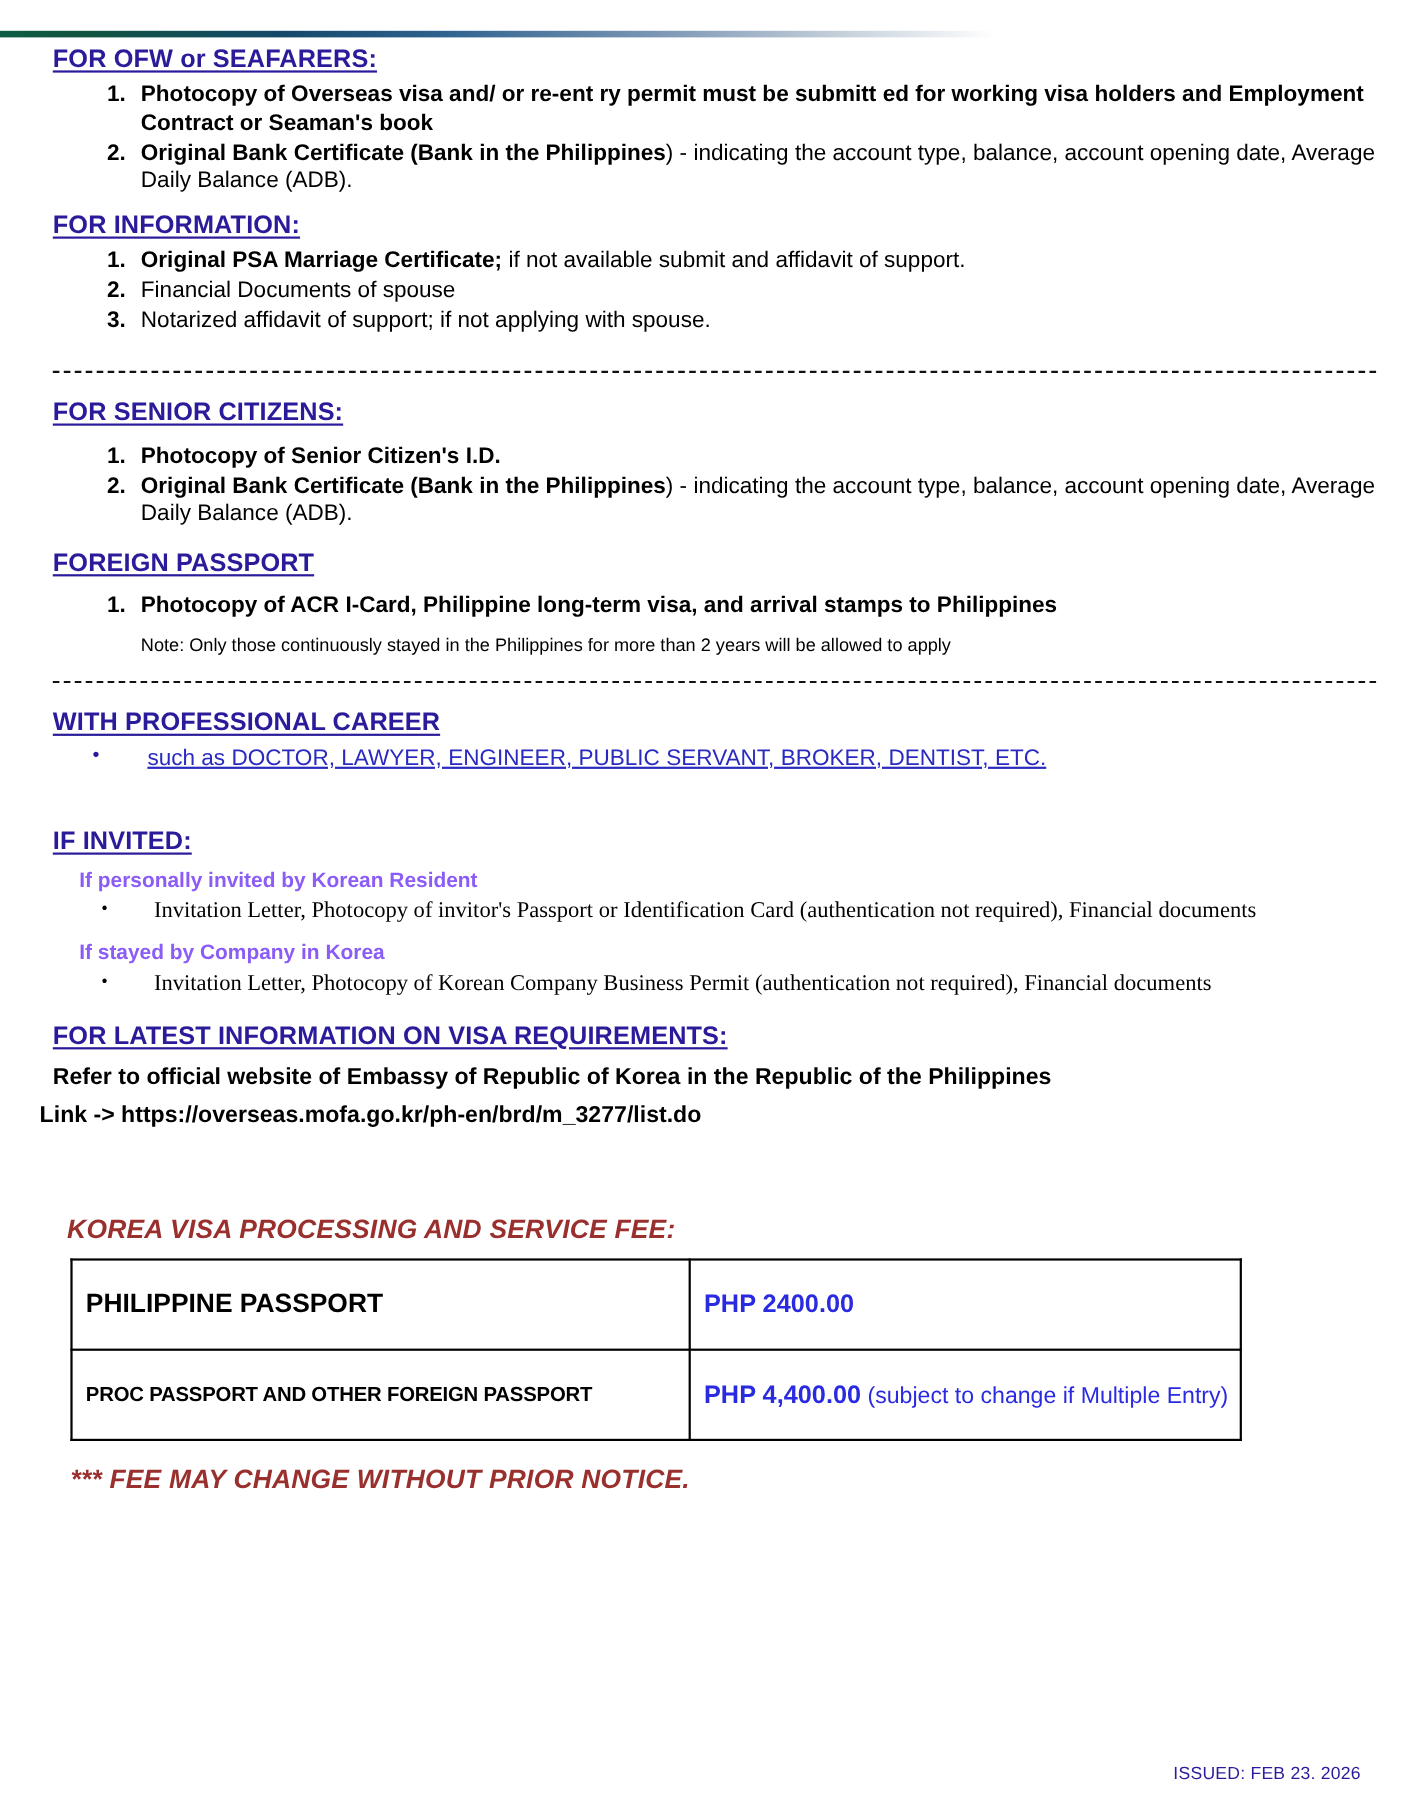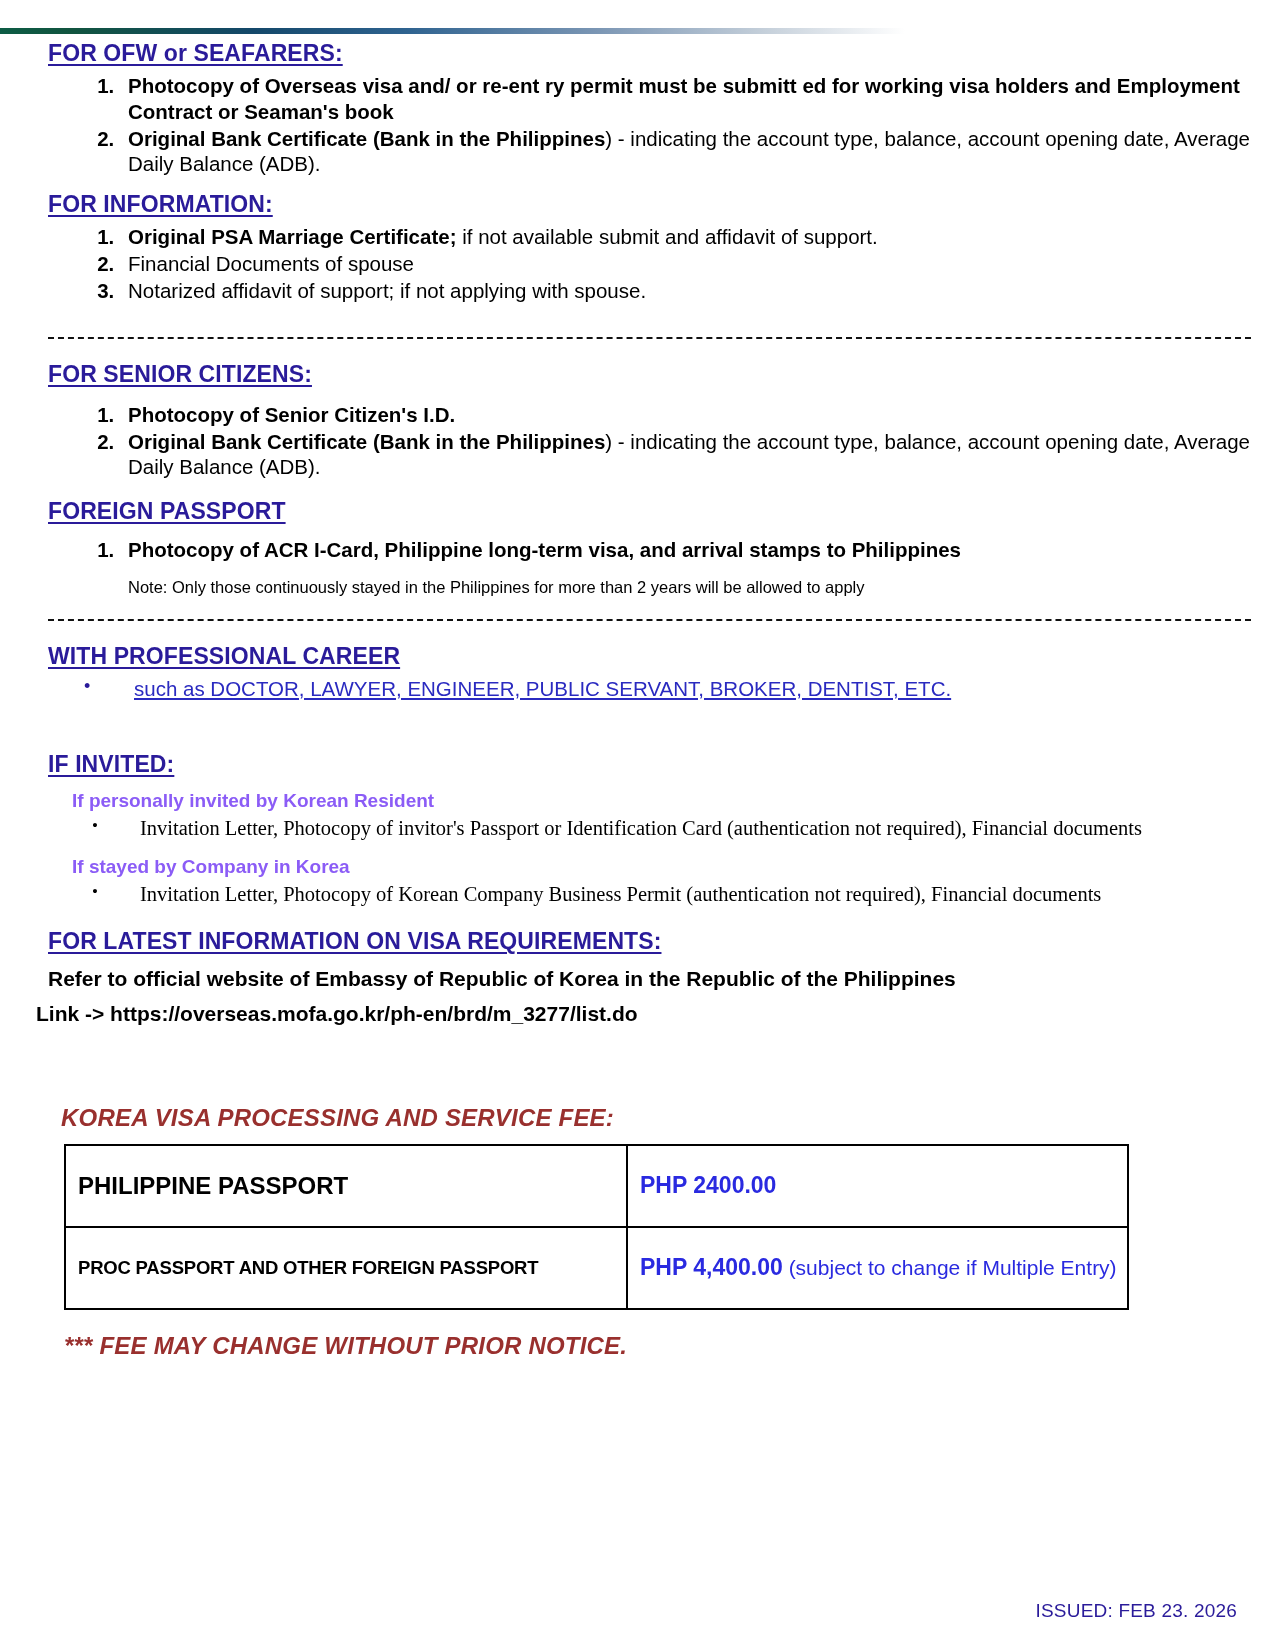--- a/index.html
+++ b/index.html
@@ -200,21 +200,21 @@
     padding-left: 52px;
     margin-top: 22px;
     letter-spacing: 0.2px;
   }
 
   
   .issued {
     position: absolute;
     right: 38px;
     bottom: 28px;
-    font-size: 19px;
+    font-size: 16px;
     color: #2a1b9a;
     letter-spacing: 0.2px;
   }
 
   .spacer-sm { height: 10px; }
   .spacer-md { height: 22px; }
   .spacer-lg { height: 46px; }
   .spacer-xl { height: 76px; }
 </style>
 </head>

